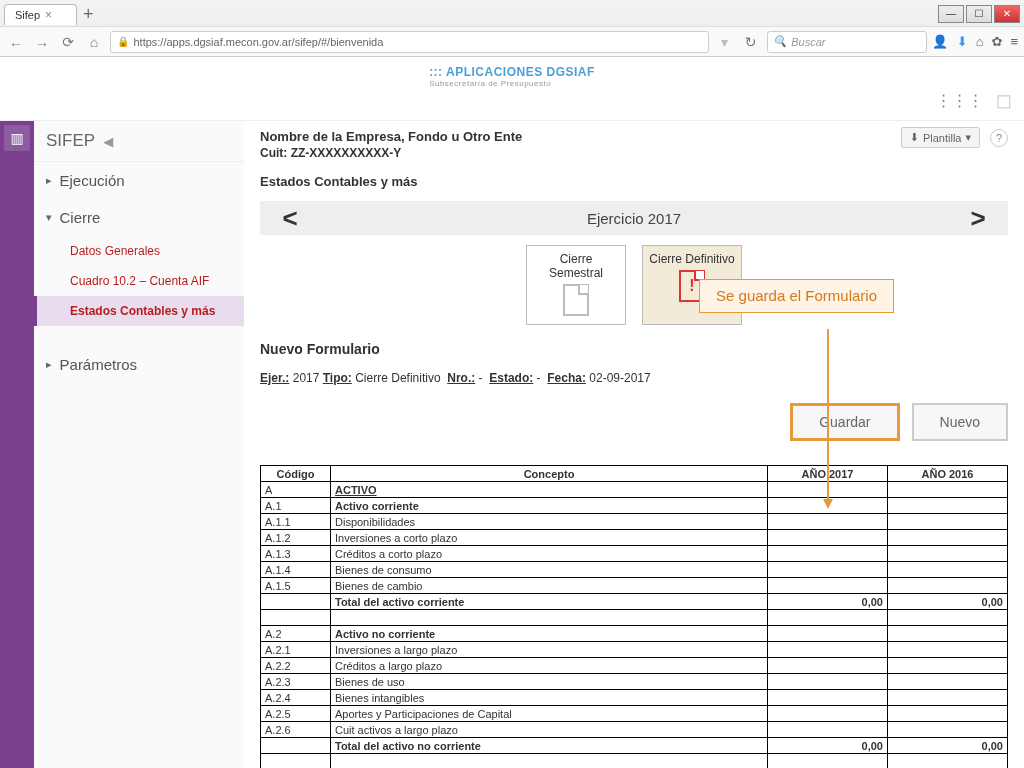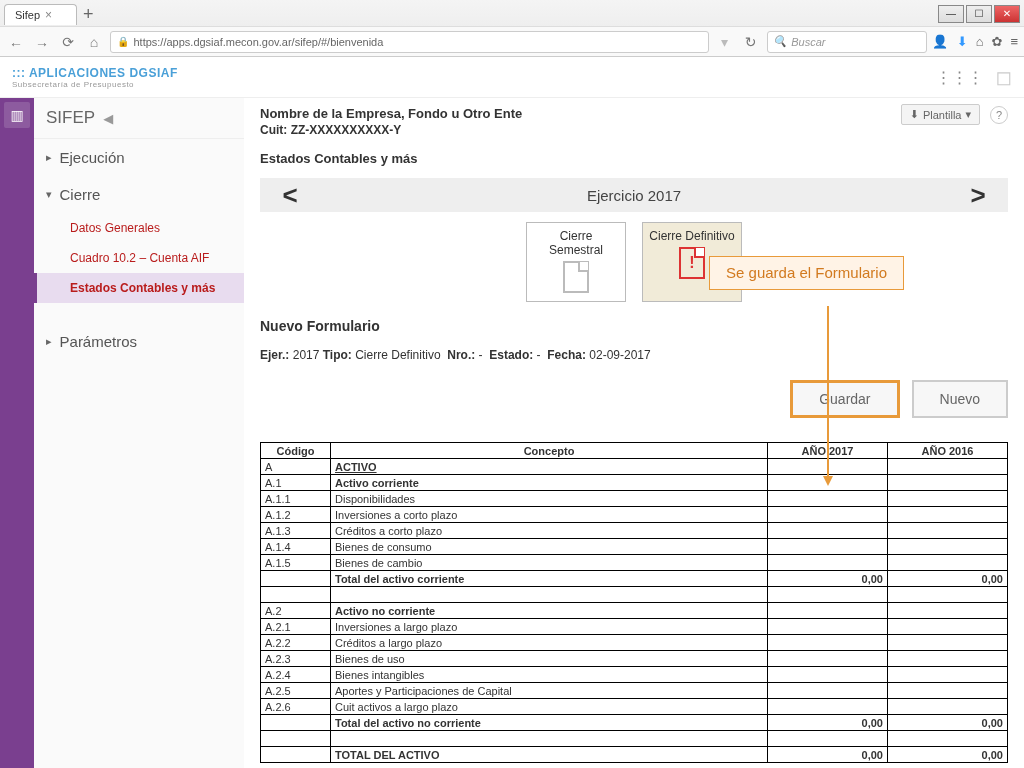--- a/index.html
+++ b/index.html
@@ -16,21 +16,21 @@
 .win-btn.close { background: linear-gradient(#e66,#c33); color: #fff; }
 .addr-bar { display: flex; align-items: center; height: 30px; padding: 2px 6px; gap: 6px; background: #f9f9f9; border-top: 1px solid #ddd; }
 .nav-icon { width: 20px; height: 20px; display: flex; align-items: center; justify-content: center; color: #777; font-size: 14px; }
 .url-box { flex: 1; border: 1px solid #ccc; border-radius: 3px; background: #fff; height: 22px; display: flex; align-items: center; padding: 0 6px; font-size: 11px; color: #666; gap: 4px; }
 .lock { color: #5a5; font-size: 10px; }
 .search-box { width: 160px; border: 1px solid #ccc; border-radius: 3px; background: #fff; height: 22px; display: flex; align-items: center; padding: 0 6px; font-size: 11px; color: #999; gap: 4px; font-style: italic; }
 .tool-icons { display: flex; gap: 8px; }
 .tool-icons span { font-size: 13px; color: #666; }
 
 
-.app-header { display: flex; align-items: center; padding: 8px 12px; border-bottom: 1px solid #eee; }
+.app-header { display: flex; align-items: center; padding: 8px 12px; border-bottom: 1px solid #eee; flex-direction: column; }
 .app-logo { font-size: 12px; color: #4aa0d8; font-weight: bold; letter-spacing: 0.5px; }
 .app-logo .sub { display: block; font-size: 8px; color: #999; font-weight: normal; }
 .header-right { margin-left: auto; display: flex; align-items: center; gap: 12px; color: #999; }
 .grid-icon { font-size: 16px; color: #888; }
 .bookmark-icon { font-size: 20px; color: #ccc; }
 
 
 .app-body { display: flex; height: calc(768px - 26px - 30px - 38px); }
 .sidebar { width: 244px; background: #fafafa; display: flex; }
 .sidebar-rail { width: 34px; background: #7a3f8f; display: flex; flex-direction: column; align-items: center; padding-top: 4px; }
@@ -62,28 +62,28 @@
 .card { border: 1px solid #bbb; width: 100px; height: 80px; text-align: center; padding: 6px 4px; font-size: 12px; cursor: pointer; }
 .card.active { background: #f1ebd8; }
 .doc-icon { width: 26px; height: 32px; border: 2px solid #bbb; margin: 4px auto 0; position: relative; }
 .doc-icon::after { content: ""; position: absolute; top: -1px; right: -1px; width: 8px; height: 8px; background: #fff; border-left: 2px solid #bbb; border-bottom: 2px solid #bbb; }
 .doc-icon.alert { border-color: #d33; }
 .doc-icon.alert::before { content: "!"; position: absolute; left: 50%; top: 50%; transform: translate(-50%,-50%); color: #d33; font-weight: bold; font-size: 16px; }
 .doc-icon.alert::after { border-color: #d33; }
 
 .form-title { font-size: 14px; font-weight: bold; margin-top: 16px; }
 .form-meta { font-size: 12px; margin-top: 14px; }
-.form-meta b { font-weight: bold; }
+.form-meta b { font-weight: bold; text-decoration: underline; }
 
 .action-row { display: flex; justify-content: flex-end; gap: 12px; margin-top: 18px; position: relative; }
 .btn { border: 2px solid #ccc; background: #f7f7f7; padding: 8px 26px; font-size: 14px; color: #666; cursor: pointer; }
 .btn.primary { border: 3px solid #e89a3a; }
 
 
-.annotation-box { position: absolute; top: 158px; right: 120px; background: #fff3e6; border: 1px solid #e89a3a; padding: 6px 16px; font-size: 15px; color: #d27a1f; z-index: 5; line-height: 1.3; }
+.annotation-box { position: absolute; top: 158px; right: 130px; background: #fff3e6; border: 1px solid #e89a3a; padding: 6px 16px; font-size: 15px; color: #d27a1f; z-index: 5; line-height: 1.3; }
 .annotation-arrow { position: absolute; top: 208px; right: 195px; width: 2px; height: 178px; background: #e89a3a; z-index: 4; }
 .annotation-arrow::after { content: ""; position: absolute; bottom: -2px; left: -4px; border-left: 5px solid transparent; border-right: 5px solid transparent; border-top: 10px solid #e89a3a; }
 
 
 .data-table { width: 100%; border-collapse: collapse; margin-top: 24px; font-size: 11px; }
 .data-table th, .data-table td { border: 1px solid #000; padding: 1px 4px; height: 16px; }
 .data-table th { background: #fff; font-weight: bold; text-align: center; }
 .col-codigo { width: 70px; }
 .col-y1, .col-y2 { width: 120px; text-align: right; }
 .bold { font-weight: bold; }

